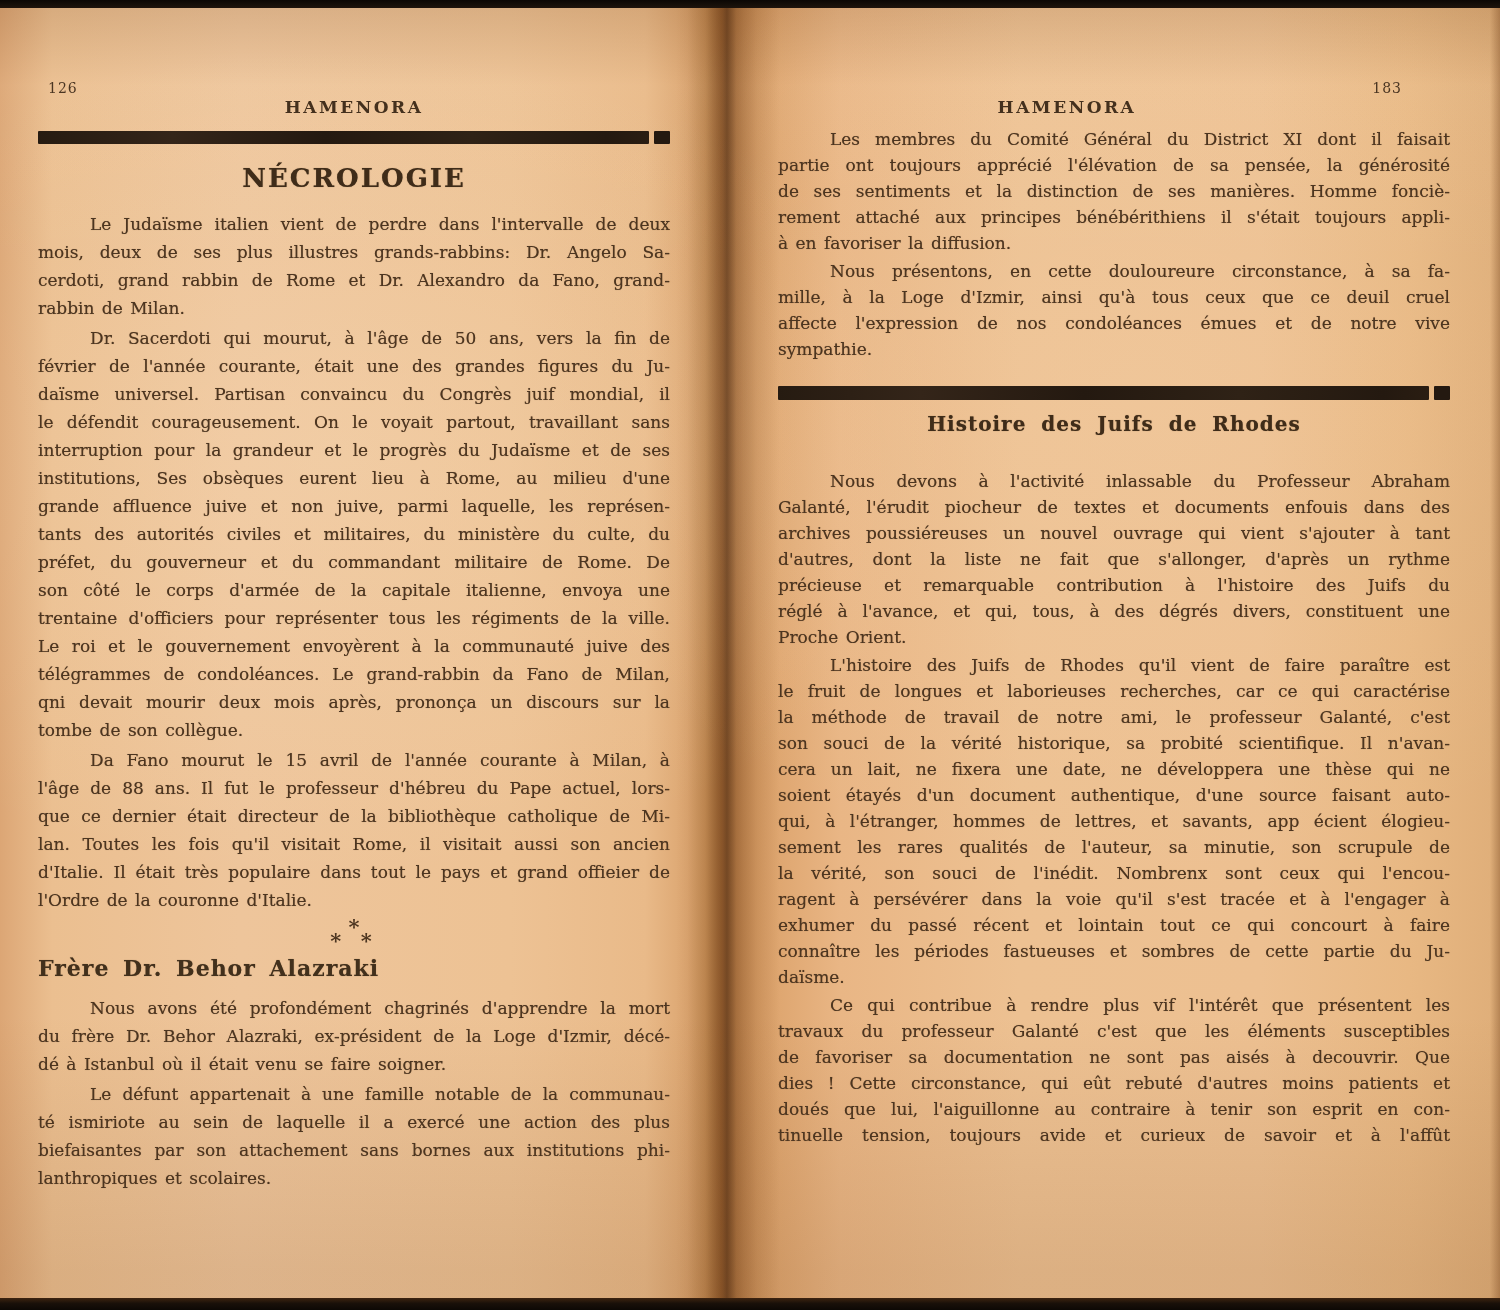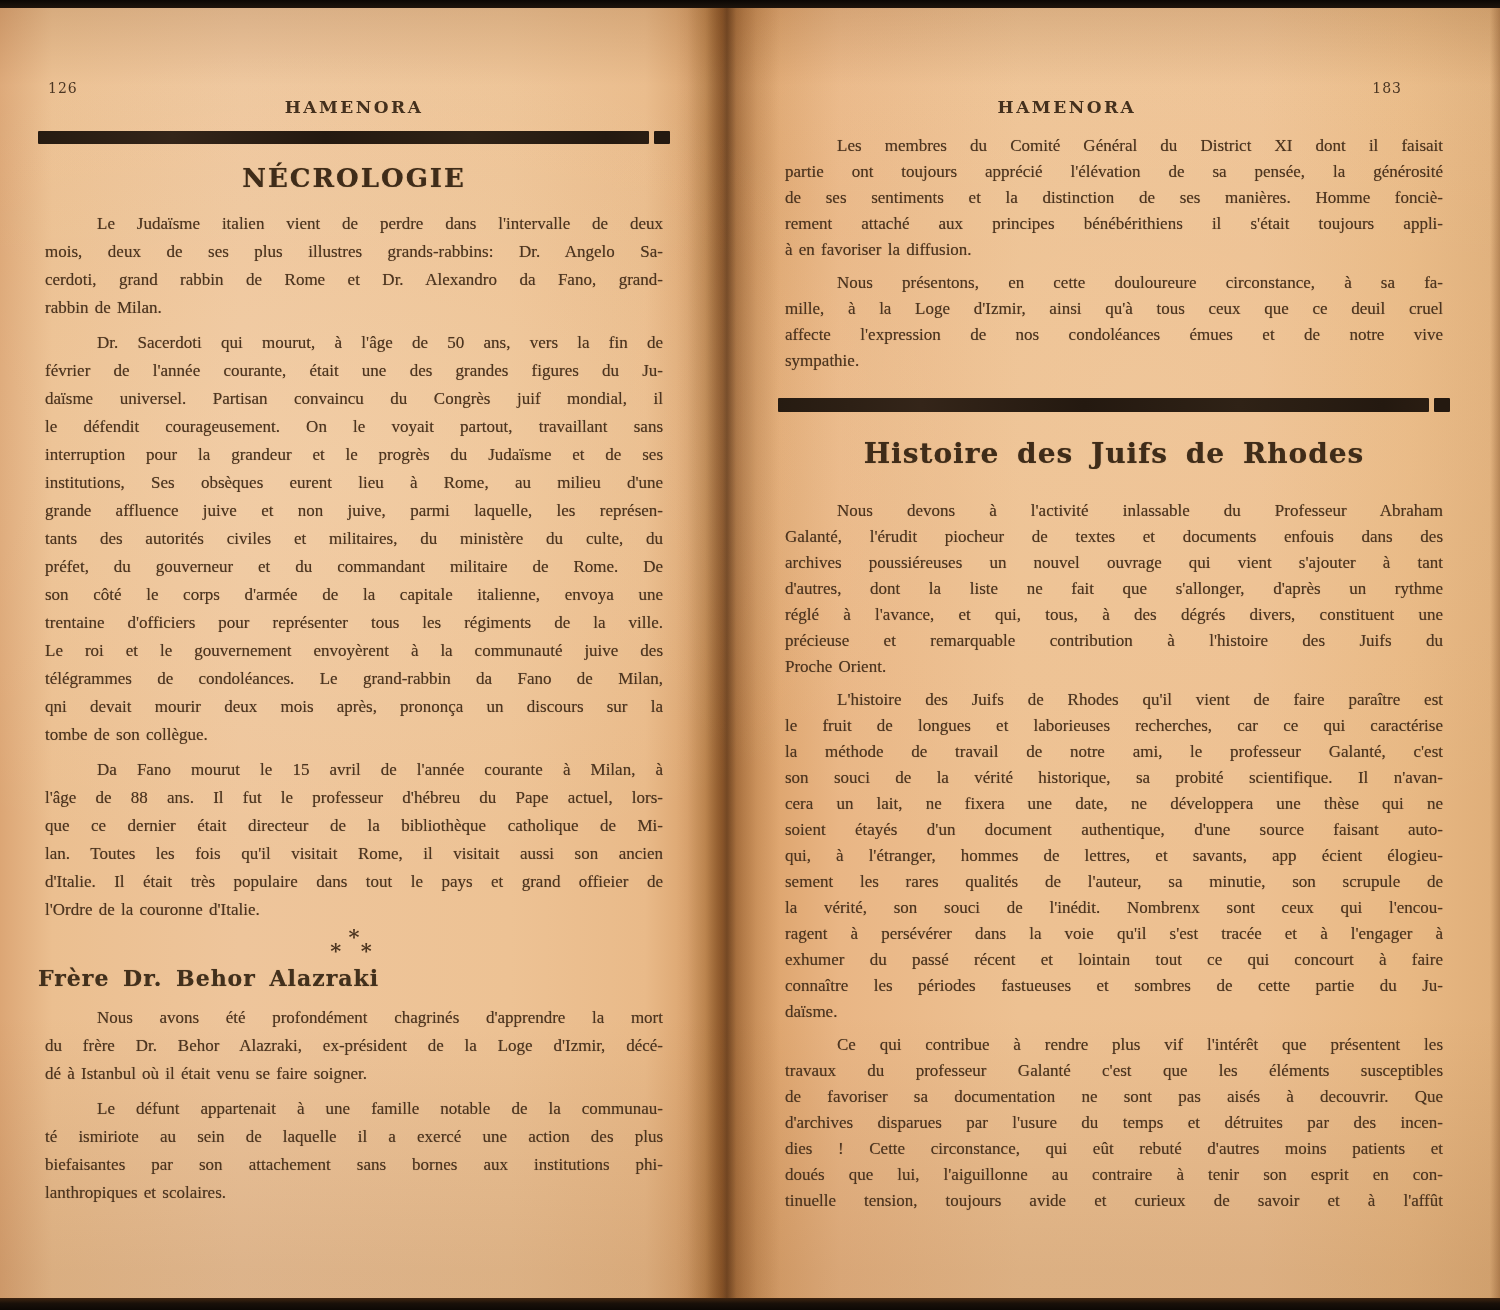--- a/index.html
+++ b/index.html
@@ -56,40 +56,40 @@
     position:absolute;top:1px;font-size:17px;font-weight:bold;letter-spacing:2.5px;color:#44301d;margin-top:16px;
   }
   .page-left  .runhead{left:50%;transform:translateX(-50%);}
   .page-right .runhead{left:43%;transform:translateX(-50%);}
 
   .content{position:absolute;left:0;right:0;}
   .page-left  .content{top:121px;}
   .page-right .content{top:118px;}
 
   
-  .para{margin:7px;color:#4c3520;font-family:Liberation Serif, serif;}
+  .para{margin:0;color:#4c3520;}
   .line{
     font-size:17px;line-height:28px;
     text-align:justify;text-align-last:justify;
     word-spacing:2px;
     text-shadow:0 0 0.7px rgba(72,44,20,0.55);
     white-space:nowrap;overflow:visible;
   }
   .page-right .line{line-height:26px;}
   .line.first{text-indent:52px;}
   .line.last{text-align-last:left;}
   .para{margin-bottom:2px;}
 
   .heading{
     text-align:center;font-weight:bold;color:#3f2c19;
     font-size:26px;line-height:40px;letter-spacing:2px;word-spacing:5px;
     margin:2px 0 12px 0;
     text-shadow:0 0 0.8px rgba(60,38,16,0.6);
   }
-  .page-right .heading{font-size:28px;line-height:36px;margin:24px 0 26px 0;letter-spacing:1px;word-spacing:7px;}
+  .page-right .heading{font-size:20px;line-height:36px;margin:6px 0 26px 0;letter-spacing:1px;word-spacing:7px;}
   .subheading{
     text-align:left;font-weight:bold;color:#42301c;
     font-size:22px;line-height:32px;word-spacing:5px;letter-spacing:1px;
     margin:4px 0 10px 0;
     text-shadow:0 0 0.8px rgba(60,38,16,0.6);
   }
 
   
   .rule{display:flex;align-items:center;margin:2px 0 14px 0;height:13px;}
   .page-right .rule{margin:24px 0 0 0;height:14px;}
@@ -199,22 +199,22 @@
           <div class="rule">
             <span class="rule-main"></span>
             <span class="rule-tip"></span>
           </div>
           <div class="heading">Histoire des Juifs de Rhodes</div>
           <div class="para">
             <div class="line first">Nous devons à l'activité inlassable du Professeur Abraham</div>
             <div class="line">Galanté, l'érudit piocheur de textes et documents enfouis dans des</div>
             <div class="line">archives poussiéreuses un nouvel ouvrage qui vient s'ajouter à tant</div>
             <div class="line">d'autres, dont la liste ne fait que s'allonger, d'après un rythme</div>
+            <div class="line">précieuse et remarquable contribution à l'histoire des Juifs du</div>
             <div class="line">réglé à l'avance, et qui, tous, à des dégrés divers, constituent une</div>
-            <div class="line">précieuse et remarquable contribution à l'histoire des Juifs du</div>
             <div class="line last">Proche Orient.</div>
           </div>
           <div class="para">
             <div class="line first">L'histoire des Juifs de Rhodes qu'il vient de faire paraître est</div>
             <div class="line">le fruit de longues et laborieuses recherches, car ce qui caractérise</div>
             <div class="line">la méthode de travail de notre ami, le professeur Galanté, c'est</div>
             <div class="line">son souci de la vérité historique, sa probité scientifique. Il n'avan-</div>
             <div class="line">cera un lait, ne fixera une date, ne développera une thèse qui ne</div>
             <div class="line">soient étayés d'un document authentique, d'une source faisant auto-</div>
             <div class="line">qui, à l'étranger, hommes de lettres, et savants, app écient élogieu-</div>
@@ -222,21 +222,20 @@
             <div class="line">la vérité, son souci de l'inédit. Nombrenx sont ceux qui l'encou-</div>
             <div class="line">ragent à persévérer dans la voie qu'il s'est tracée et à l'engager à</div>
             <div class="line">exhumer du passé récent et lointain tout ce qui concourt à faire</div>
             <div class="line">connaître les périodes fastueuses et sombres de cette partie du Ju-</div>
             <div class="line last">daïsme.</div>
           </div>
           <div class="para">
             <div class="line first">Ce qui contribue à rendre plus vif l'intérêt que présentent les</div>
             <div class="line">travaux du professeur Galanté c'est que les éléments susceptibles</div>
             <div class="line">de favoriser sa documentation ne sont pas aisés à decouvrir. Que</div>
-            <div class="line">d'archives disparues par l'usure du temps et détruites par des incen-</div>
             <div class="line">dies ! Cette circonstance, qui eût rebuté d'autres moins patients et</div>
             <div class="line">doués que lui, l'aiguillonne au contraire à tenir son esprit en con-</div>
             <div class="line">tinuelle tension, toujours avide et curieux de savoir et à l'affût</div>
           </div>
         </div>
     </div>
 
     <div class="gutter-shadow"></div>
   </div>
 

